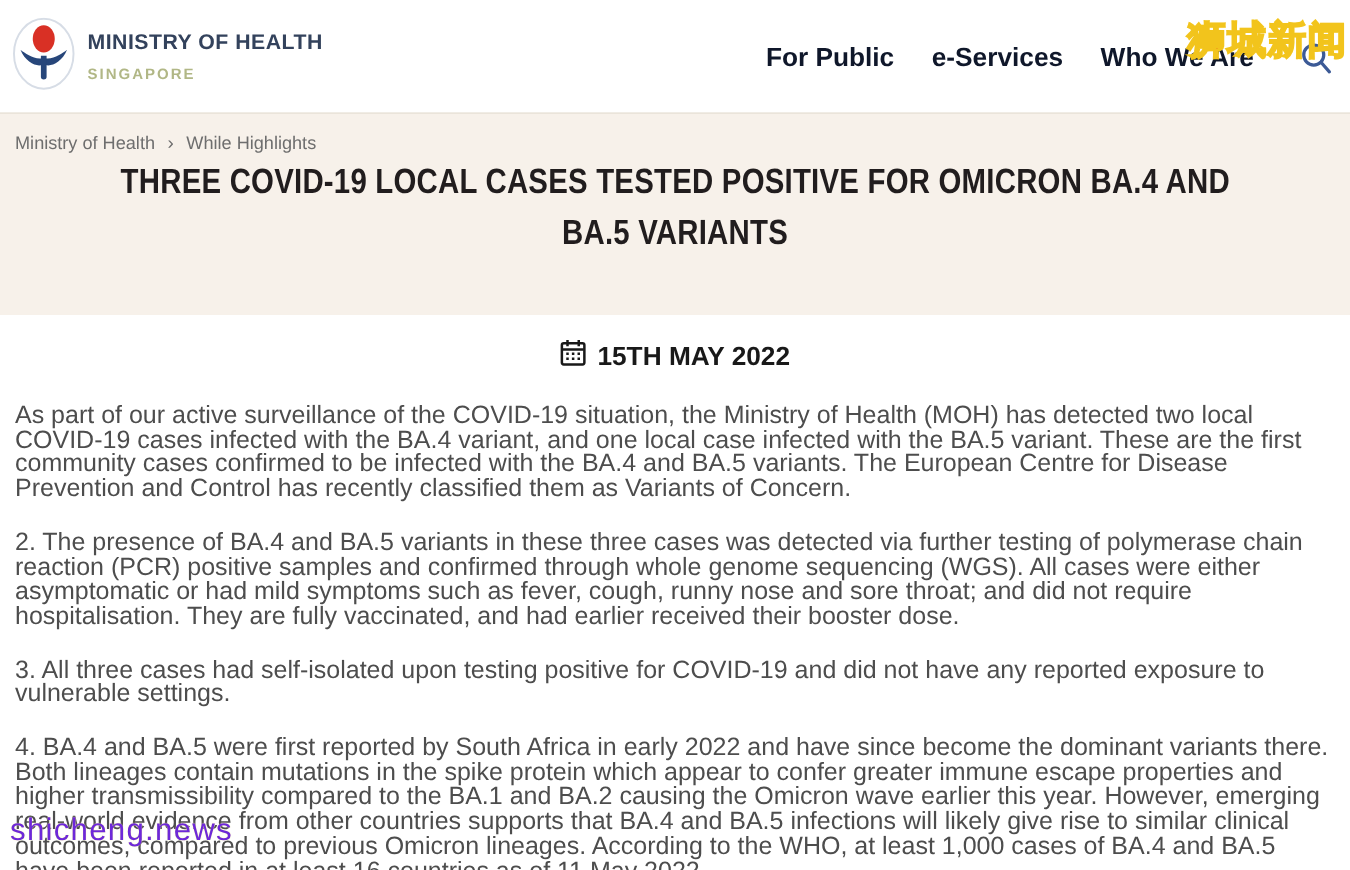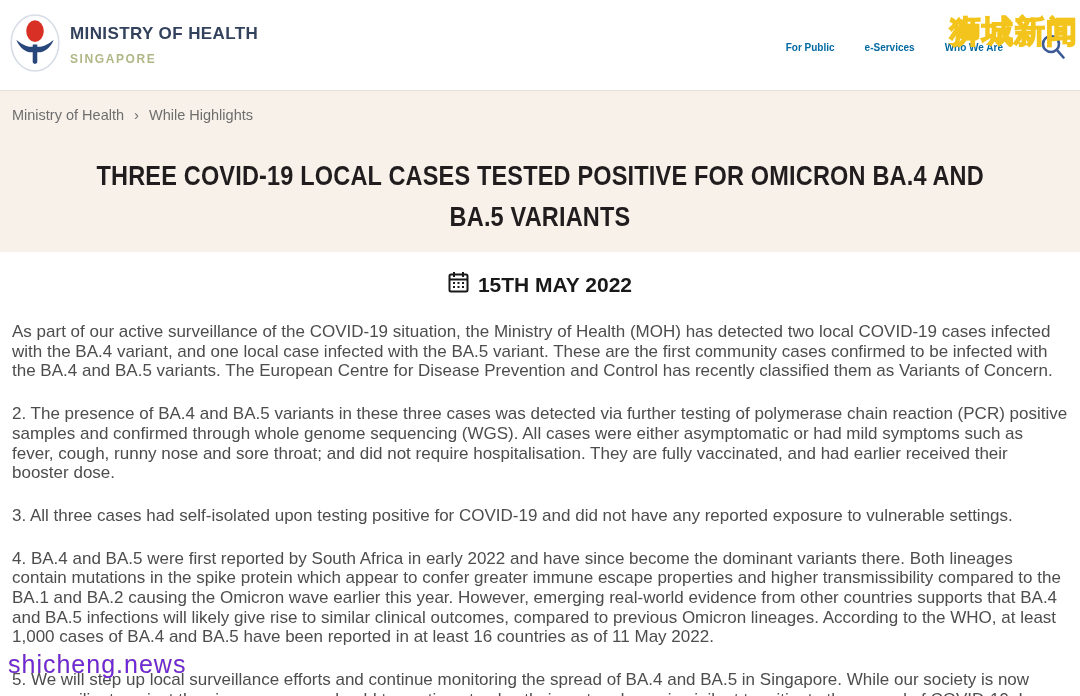--- a/index.html
+++ b/index.html
@@ -22,38 +22,38 @@
   }
   .logo { display: flex; align-items: center; gap: 10px; cursor: pointer; }
   .logo-text .line1 {
     font-size: 17px; font-weight: 700; color: #33425c; letter-spacing: 0.4px;
   }
   .logo-text .line2 {
     font-size: 12px; font-weight: 700; color: #b1b786; letter-spacing: 1.6px; margin-top: 8px;
   }
   .main-nav { display: flex; align-items: center; gap: 30px; margin-top: 4px; }
   .main-nav a {
-    text-decoration: none; color: #0369a1; font-weight: 700; font-size: 10px;
+    text-decoration: none; color: #0f172a; font-weight: 700; font-size: 21px;
     white-space: nowrap;
     text-align: center;
   }
   .search-btn { display: inline-flex; align-items: center; margin-left: 6px; cursor: pointer; }
 
   
   .hero {
     background: #f7f1ea;
     border-top: 1px solid #e6dfd5;
     height: 162px;
     padding: 15px 12px 0 12px;
   }
   .breadcrumb { font-size: 14.5px; color: #6e6e6e; display: flex; align-items: center; gap: 10px; }
   .breadcrumb a { color: #6e6e6e; text-decoration: none; }
   .breadcrumb .sep { color: #6e6e6e; font-size: 15px; }
   .article-title {
-    margin-top: 32px;
+    margin-top: 1px;
     color: #211d1e;
     font-weight: 700;
     font-size: 28px;
     line-height: 41px;
     text-align: center;
   }
   .article-title .tl {
     display: block;
     white-space: nowrap;
     transform: scaleX(0.84);
@@ -63,21 +63,21 @@
 
   
   .article-body { padding: 0 12px; }
   .date-row {
     margin-top: 19px;
     display: flex; align-items: center; gap: 9px;
     font-size: 21px; font-weight: 700; color: #191919; justify-content: center;
   }
   .article-body p {
     margin-top: 23px;
-    font-size: 17px;
+    font-size: 20px;
     line-height: 19.7px;
     color: #4d4d4d;
   }
 
   
   .wm-red {
     position: absolute; top: 11px; right: 2px;
     font-size: 31px; font-weight: 700;
     color: #e4271c;
     -webkit-text-stroke: 1.5px #f2c41c;

